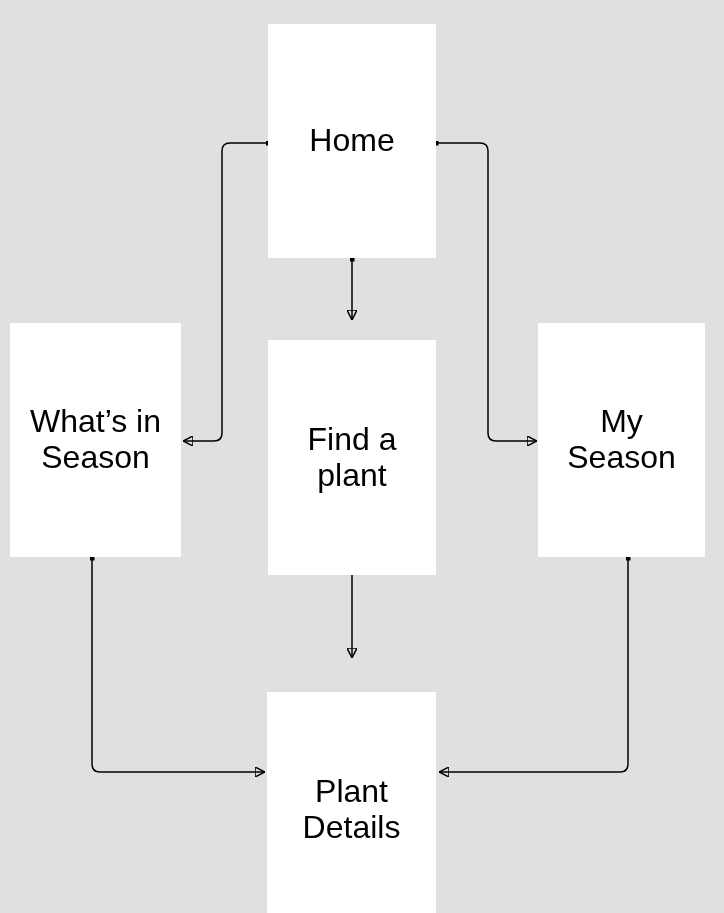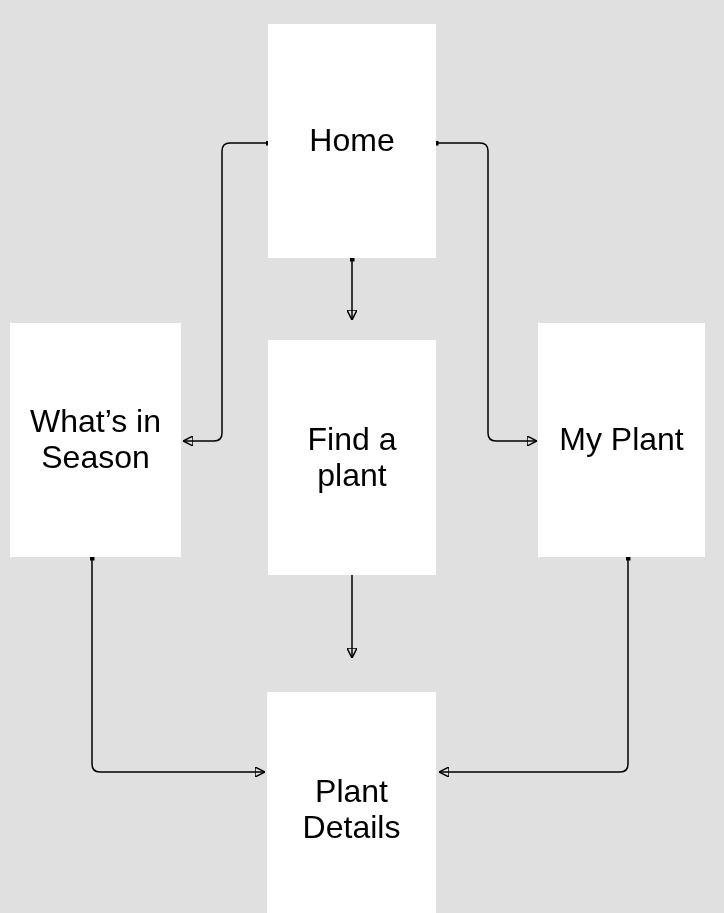--- a/index.html
+++ b/index.html
@@ -83,20 +83,20 @@
 
   <div class="node node-whats-in-season">
     <span>What’s in Season</span>
   </div>
 
   <div class="node node-find-a-plant">
     <span>Find a plant</span>
   </div>
 
   <div class="node node-my-plants">
-    <span>My Plant</span>
+    <span>My Season</span>
   </div>
 
   <div class="node node-plant-details">
     <span>Plant Details</span>
   </div>
 
 </div>
 
 </body></html>

